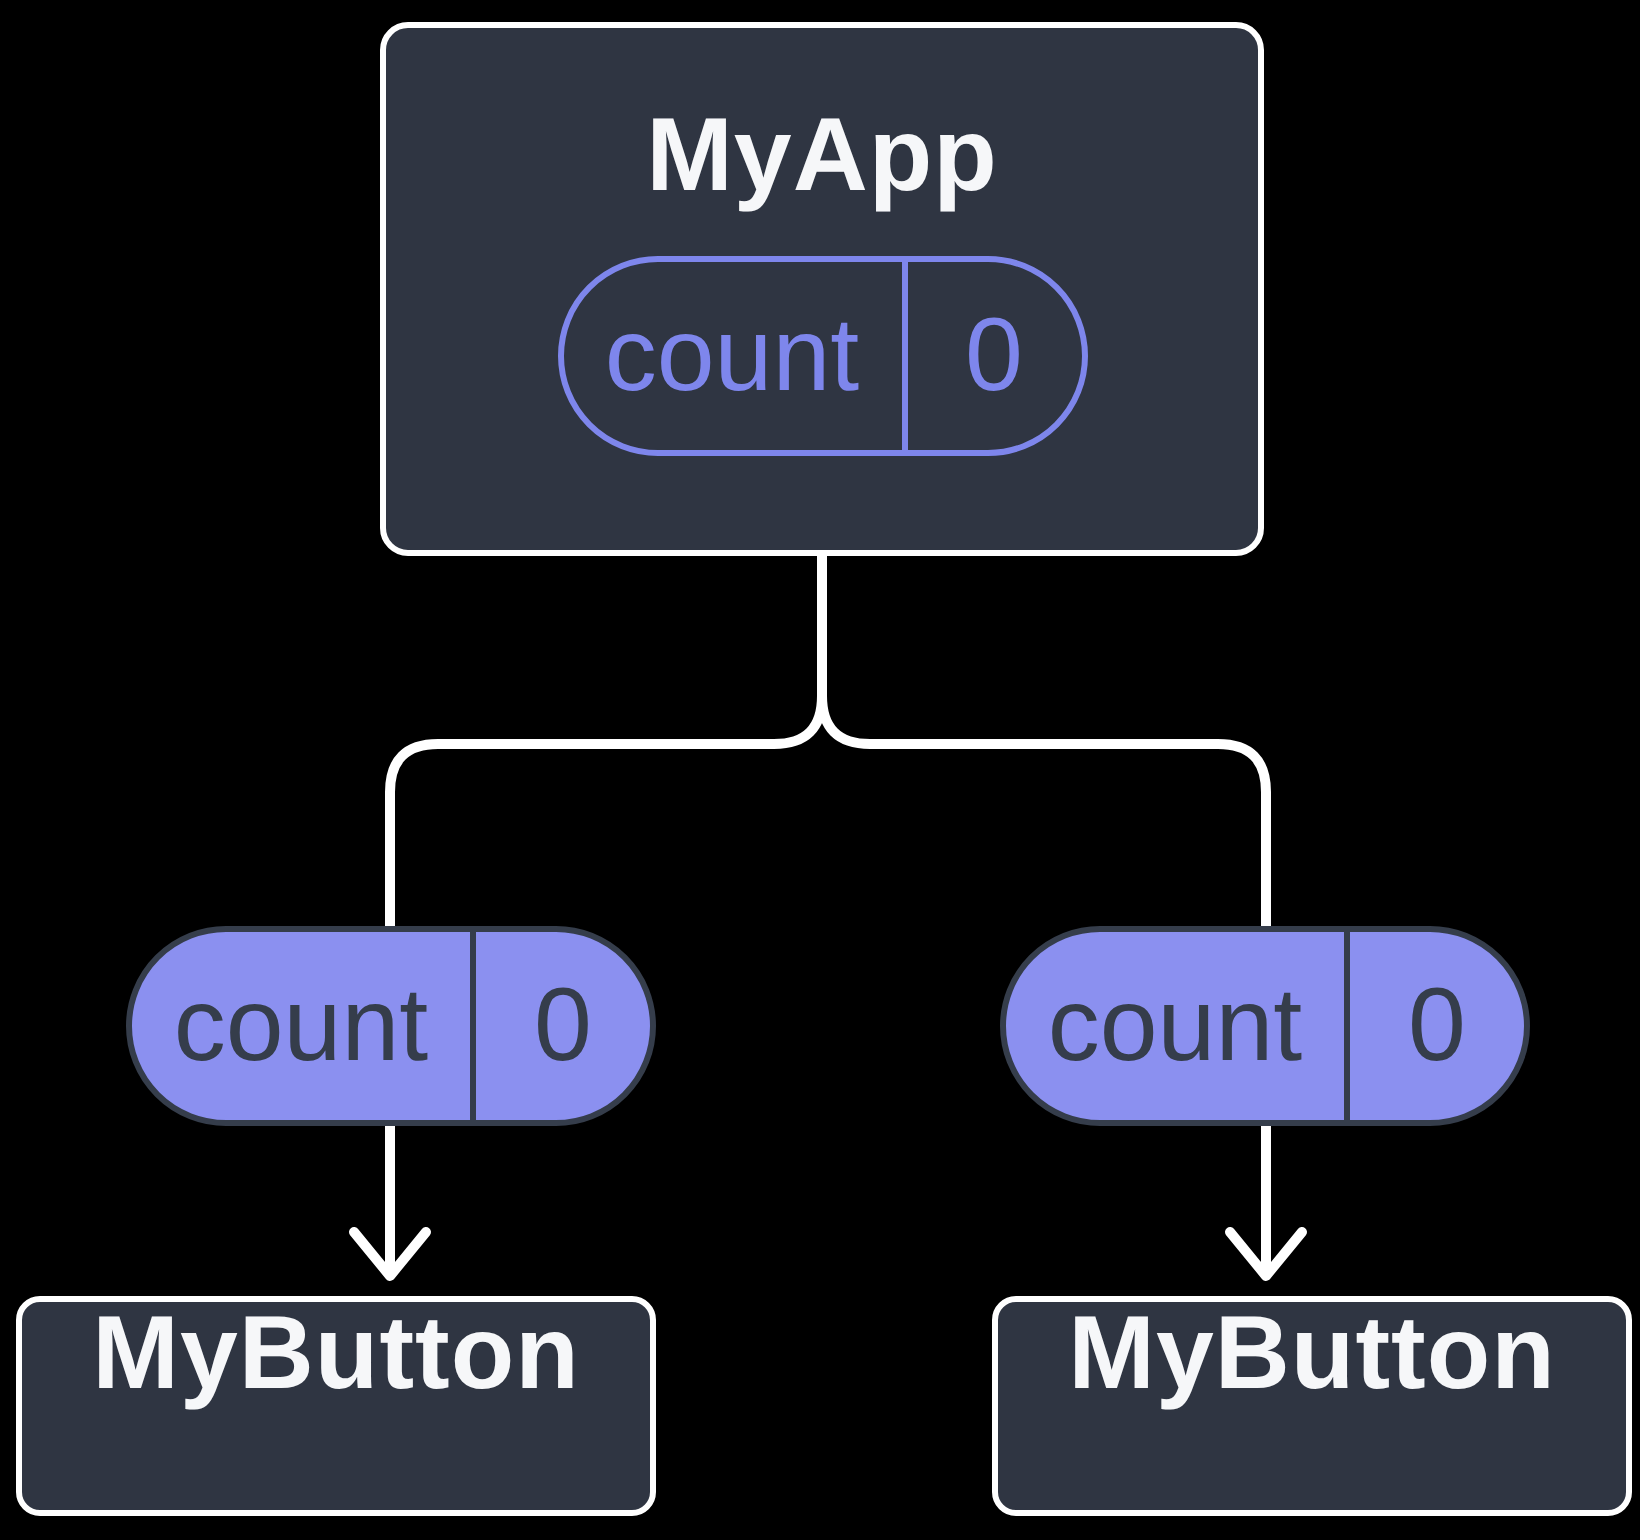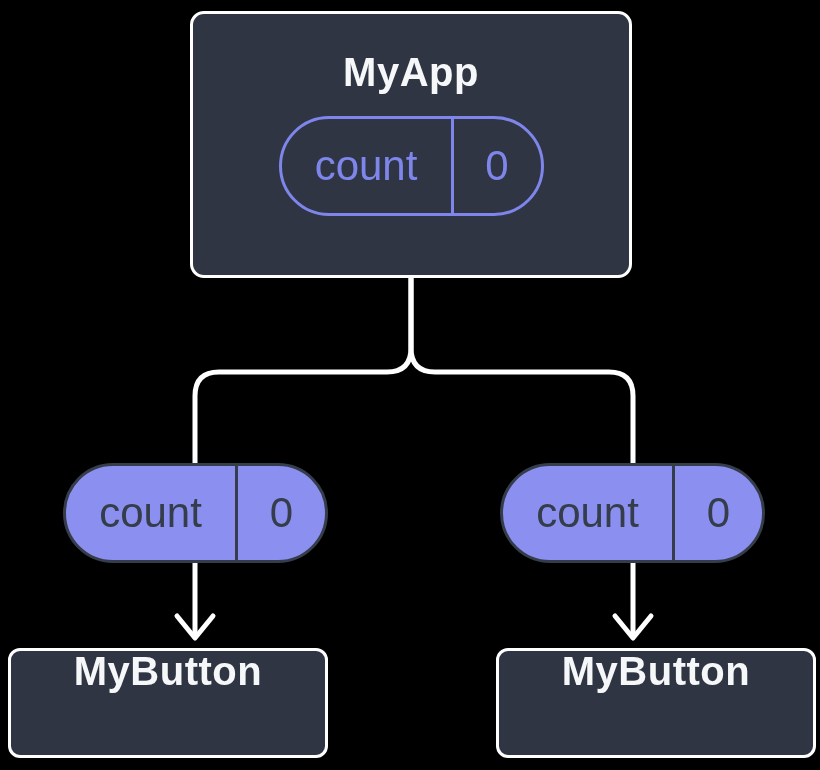--- a/index.html
+++ b/index.html
@@ -28,37 +28,37 @@
     z-index: 1;
   }
   .root-node {
     left: 190px; top: 11px; width: 442px; height: 267px;
     border-radius: 14px;
     display: flex; flex-direction: column; align-items: center;
     padding-top: 38px; gap: 24px;
   }
   .node-label {
     color: var(--node-text, #F6F7F9);
-    font-size: 40px; font-weight: 700; letter-spacing: 0.5px;
+    font-size: 52px; font-weight: 700; letter-spacing: 0.5px;
     line-height: 1;
   }
   .leaf-node {
     width: 320px; height: 110px; top: 648px;
     border-radius: 12px;
     display: flex; align-items: flex-start; justify-content: center;
   }
   .leaf-left  { left: 8px; }
   .leaf-right { left: 496px; }
 
   .pill {
     box-sizing: border-box;
     width: 265px; height: 100px;
     border-radius: 60px;
     display: flex; align-items: stretch;
-    font-size: 42px; line-height: 1;
+    font-size: 52px; line-height: 1;
     z-index: 1;
   }
   .pill .seg-name {
     width: 169px; display: flex; align-items: center; justify-content: center;
   }
   .pill .seg-value {
     flex: 1; display: flex; align-items: center; justify-content: center;
   }
   .pill .divider { width: 3px; }
 

